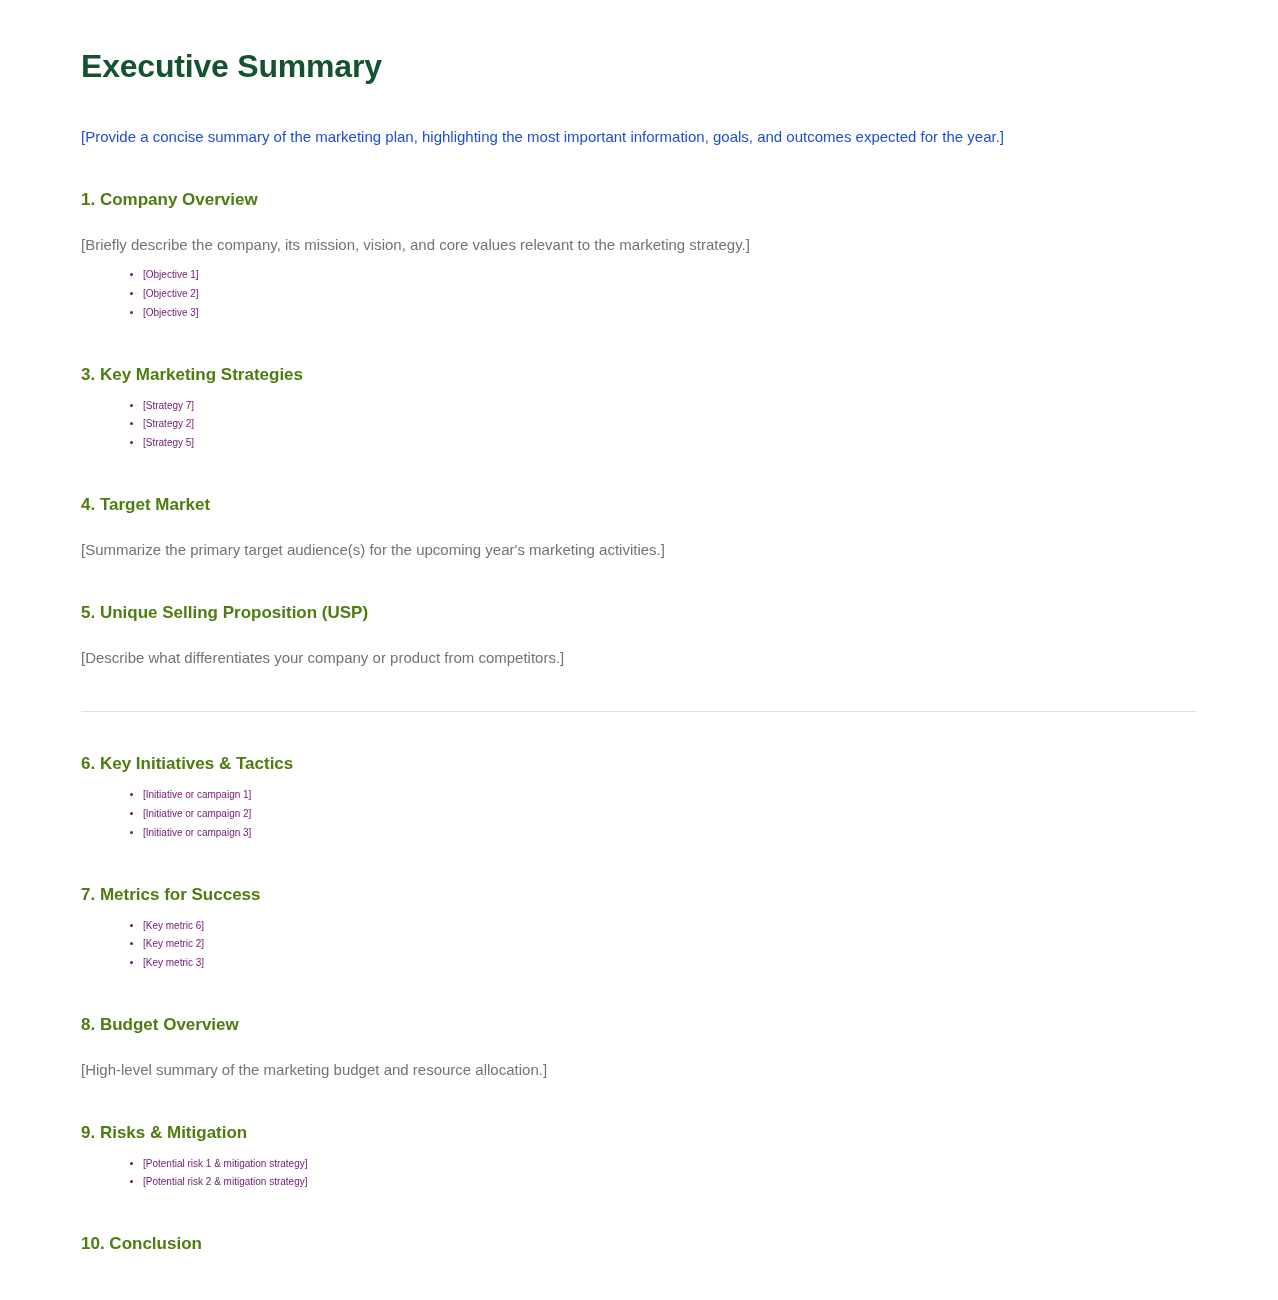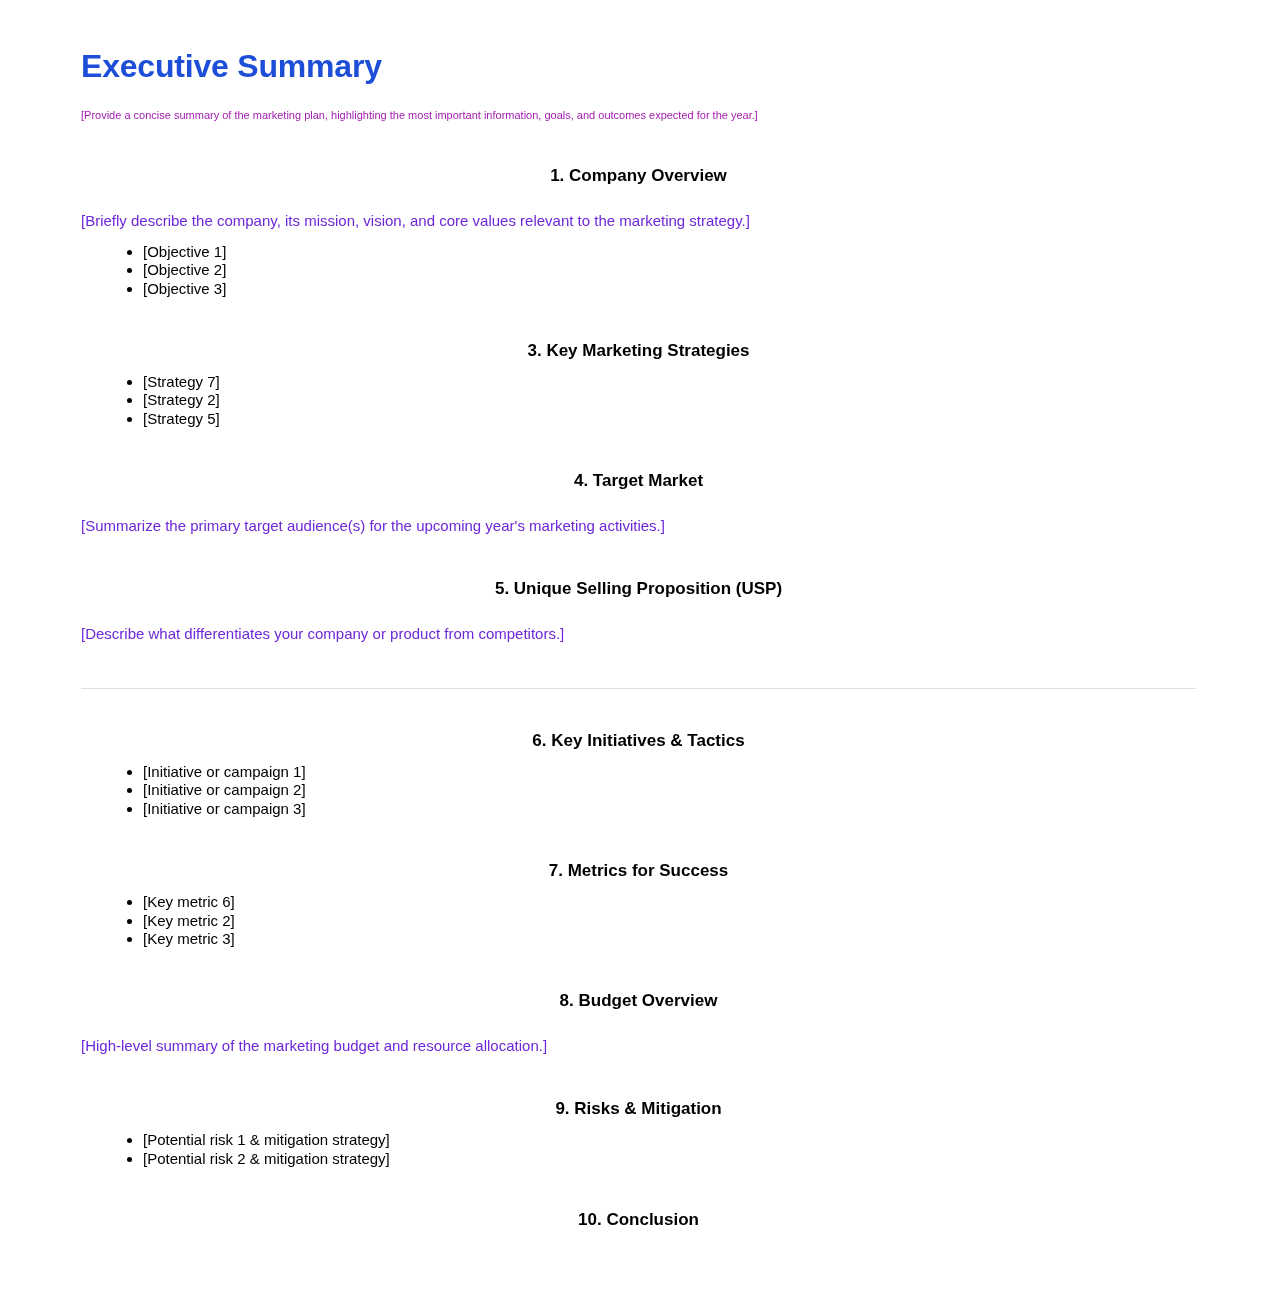--- a/index.html
+++ b/index.html
@@ -20,60 +20,59 @@
     box-sizing: border-box;
     padding: 48px 82px 40px 81px;
   }
 
   .doc-title {
     font-size: 32px;
     font-weight: bold;
     line-height: 1.15;
     margin: 0 0 0 0;
     letter-spacing: -0.2px;
-    color: #1d4ed8;
+    color: #14532d;
   }
 
   .intro-paragraph {
-    font-size: 11px;
+    font-size: 15px;
     line-height: 1.45;
-    margin: 23px 0 0 0;
-    color: #a21caf;
+    margin: 41px 0 0 0;
+    color: #1d4ed8;
   }
 
   .section {
     margin: 0;
   }
 
   .section-heading {
     font-size: 17px;
     font-weight: bold;
     line-height: 1.3;
     margin: 41px 0 0 0;
-    color: #000000;
-    text-align: center;
+    color: #4d7c0f;
   }
 
   .section-paragraph {
     font-size: 15px;
     line-height: 1.45;
     margin: 23px 0 0 0;
-    color: #6d28d9;
+    color: #737373;
   }
 
   ul.section-list {
     margin: 11px 0 0 0;
     padding: 0 0 0 62px;
     list-style-type: disc;
   }
 
   ul.section-list li {
-    font-size: 15px;
+    font-size: 10px;
     line-height: 18.7px;
-    color: #000000;
+    color: #701a75;
     padding: 0;
     margin: 0;
   }
 
   .divider {
     border: 0;
     border-top: 1px solid #e0e0e0;
     height: 0;
     margin: 43px 0 0 0;
     width: 1115px;

